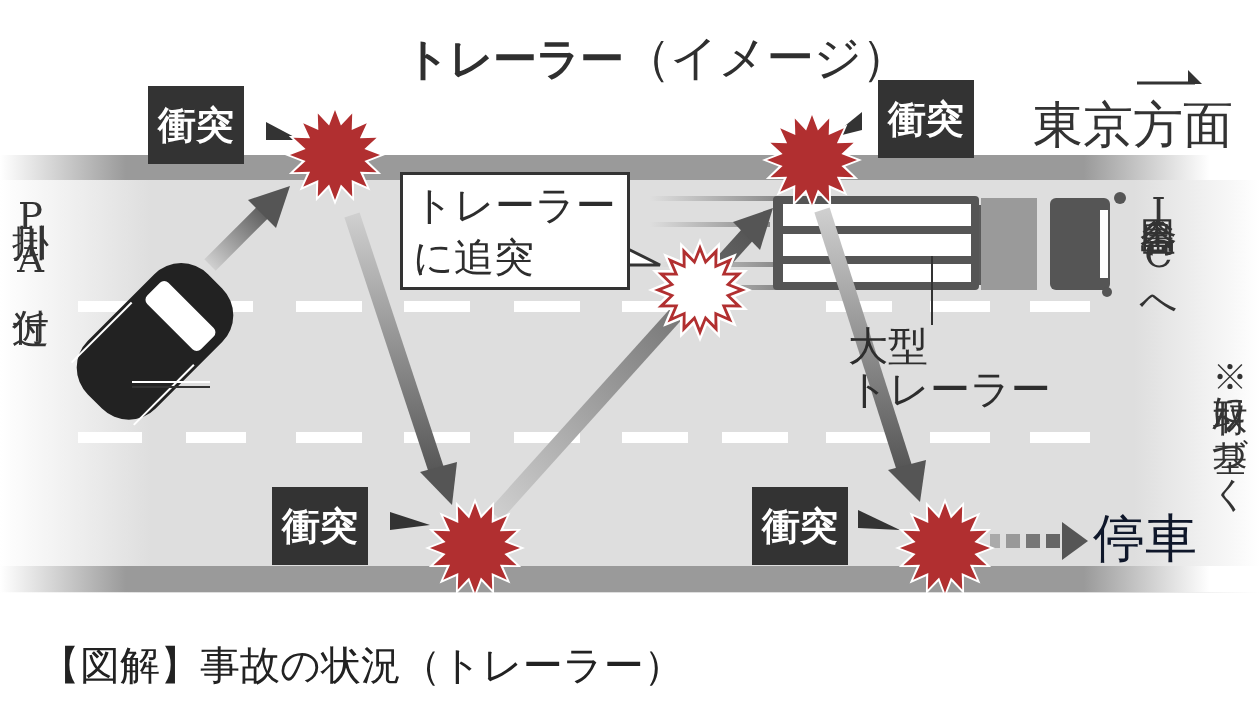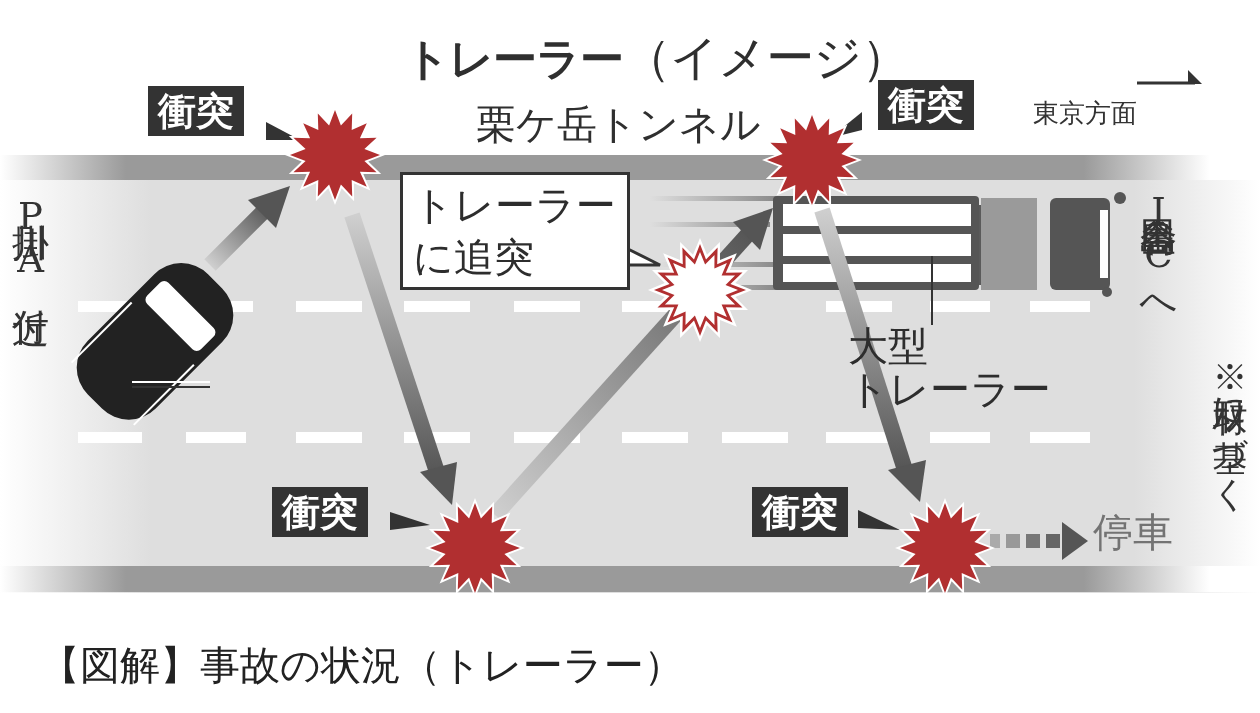--- a/index.html
+++ b/index.html
@@ -3,32 +3,32 @@
 <meta charset="utf-8">
 <style>
   html, body { margin:0; padding:0; background:#ffffff; }
   body { width:1260px; height:713px; position:relative; overflow:hidden;
          font-family:"DejaVu Sans", "Liberation Sans", sans-serif; color:#2b2b2b; }
   #stage { position:absolute; left:0; top:0; width:1260px; height:713px; }
   .txt { position:absolute; white-space:nowrap; line-height:1; }
   .title { left:405px; top:33px; font-size:44px; font-weight:bold; color:#2f2f2f; letter-spacing:-1px; }
   .title .sub { font-weight:normal; font-size:48px; }
   .tunnel { left:476px; top:104px; font-size:40px; color:#2f2f2f; }
-  .tokyo { left:1033px; top:100px; font-size:26px; font-family:"DejaVu Serif","Liberation Serif",serif; color:#333; }
+  .tokyo { left:1033px; top:100px; font-size:50px; font-family:"DejaVu Serif","Liberation Serif",serif; color:#333; }
   .label-box { position:absolute; background:#333333; color:#fff; font-size:38px; font-weight:bold;
-               padding:6px 10px; line-height:1; }
+               padding:20px 10px; line-height:1; }
   .vert { position:absolute; writing-mode:vertical-rl; text-orientation:upright;
           font-family:"DejaVu Serif","Liberation Serif",serif; color:#333; line-height:1; }
   .callout { position:absolute; left:400px; top:172px; width:230px; height:118px;
              background:#fff; border:3px solid #333; box-sizing:border-box; }
   .callout .t1 { position:absolute; left:10px; top:10px; font-size:40px; color:#2d2d2d; }
   .callout .t2 { position:absolute; left:10px; top:62px; font-size:40px; color:#2d2d2d; }
   .car-label { left:212px; top:362px; font-size:40px; color:#2d2d2d; line-height:1.08; }
   .trailer-label { left:848px; top:325px; font-size:40px; color:#2d2d2d; line-height:1.08; }
-  .stop { left:1093px; top:512px; font-size:40px; color:#737373; }
+  .stop { left:1093px; top:512px; font-size:52px; color:#0f172a; }
   .caption { left:40px; top:645px; font-size:40px; color:#222; }
 </style>
 </head>
 <body>
 
 <div id="stage">
   <svg width="1260" height="713" viewBox="0 0 1260 713" style="position:absolute;left:0;top:0">
     <defs>
       <linearGradient id="fadeL" x1="0" x2="1" y1="0" y2="0">
         <stop offset="0" stop-color="#ffffff"></stop>
@@ -160,21 +160,20 @@
         <polygon points="945.0,503.0 950.9,518.6 962.2,506.4 961.7,523.1 976.8,516.2 969.9,531.3 986.6,530.8 974.4,542.1 990.0,548.0 974.4,553.9 986.6,565.2 969.9,564.7 976.8,579.8 961.7,572.9 962.2,589.6 950.9,577.4 945.0,593.0 939.1,577.4 927.8,589.6 928.3,572.9 913.2,579.8 920.1,564.7 903.4,565.2 915.6,553.9 900.0,548.0 915.6,542.1 903.4,530.8 920.1,531.3 913.2,516.2 928.3,523.1 927.8,506.4 939.1,518.6" fill="#b12f30"></polygon>
         <polygon points="700.0,238.0 707.0,254.7 719.9,242.0 720.0,260.1 736.8,253.2 729.9,270.0 748.0,270.1 735.3,283.0 752.0,290.0 735.3,297.0 748.0,309.9 729.9,310.0 736.8,326.8 720.0,319.9 719.9,338.0 707.0,325.3 700.0,342.0 693.0,325.3 680.1,338.0 680.0,319.9 663.2,326.8 670.1,310.0 652.0,309.9 664.7,297.0 648.0,290.0 664.7,283.0 652.0,270.1 670.1,270.0 663.2,253.2 680.0,260.1 680.1,242.0 693.0,254.7" fill="#fff"></polygon>
         <polygon points="700.0,244.0 706.0,259.6 717.6,247.5 717.2,264.2 732.5,257.5 725.8,272.8 742.5,272.4 730.4,284.0 746.0,290.0 730.4,296.0 742.5,307.6 725.8,307.2 732.5,322.5 717.2,315.8 717.6,332.5 706.0,320.4 700.0,336.0 694.0,320.4 682.4,332.5 682.8,315.8 667.5,322.5 674.2,307.2 657.5,307.6 669.6,296.0 654.0,290.0 669.6,284.0 657.5,272.4 674.2,272.8 667.5,257.5 682.8,264.2 682.4,247.5 694.0,259.6" fill="#b12f30"></polygon>
         <polygon points="700.0,252.0 705.1,264.5 714.5,254.9 714.4,268.4 726.9,263.1 721.6,275.6 735.1,275.5 725.5,284.9 738.0,290.0 725.5,295.1 735.1,304.5 721.6,304.4 726.9,316.9 714.4,311.6 714.5,325.1 705.1,315.5 700.0,328.0 694.9,315.5 685.5,325.1 685.6,311.6 673.1,316.9 678.4,304.4 664.9,304.5 674.5,295.1 662.0,290.0 674.5,284.9 664.9,275.5 678.4,275.6 673.1,263.1 685.6,268.4 685.5,254.9 694.9,264.5" fill="#fff"></polygon>
       </g>
   </svg>
 
   <div class="txt title">
     <span>トレーラー</span><span class="sub">（イメージ）</span>
   </div>
-  <div class="txt tunnel">栗ケ岳トンネル</div>
   <div class="txt tokyo">東京方面</div>
 
   <div class="label-box" style="left:148px;top:86px">衝突</div>
   <div class="label-box" style="left:878px;top:80px">衝突</div>
   <div class="label-box" style="left:272px;top:487px">衝突</div>
   <div class="label-box" style="left:752px;top:487px">衝突</div>
 
   <div class="callout">
     <div class="txt t1">トレーラー</div>
     <div class="txt t2">に追突</div>

